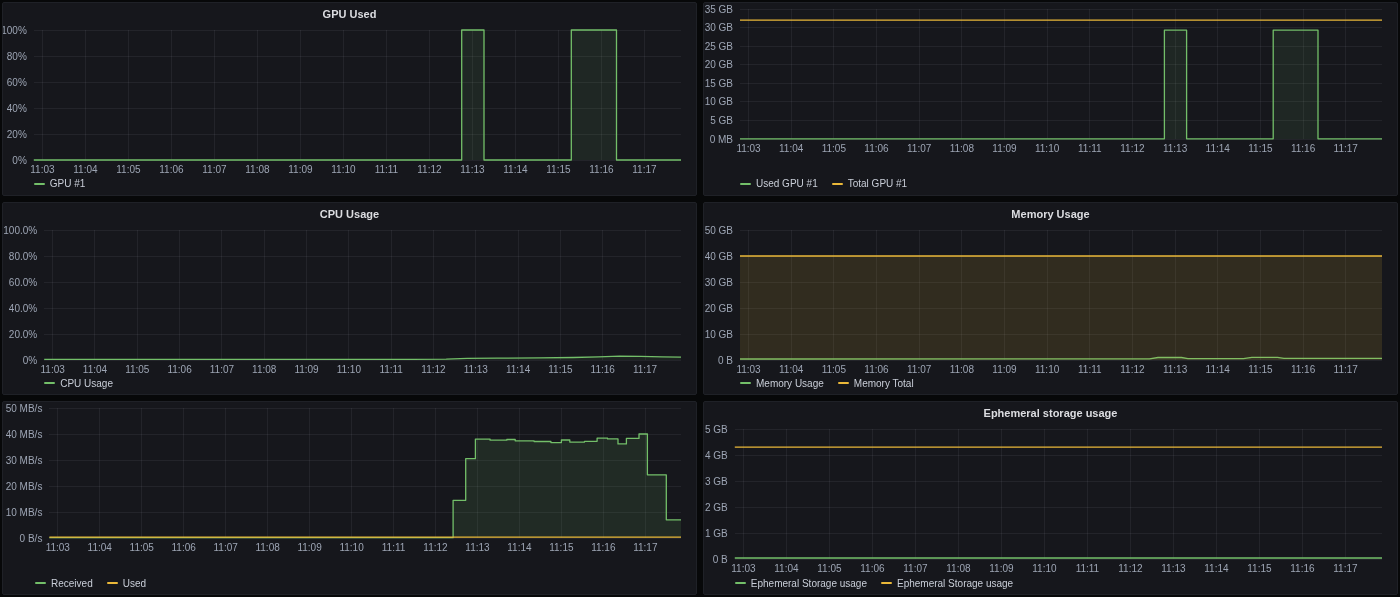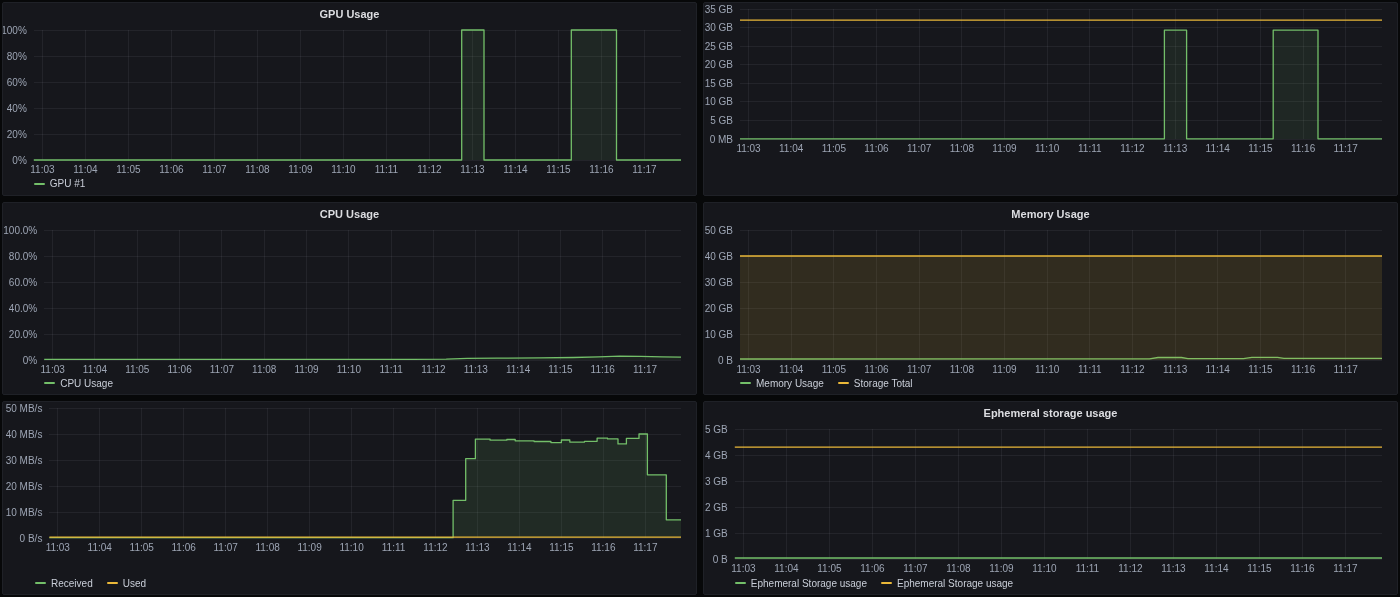--- a/index.html
+++ b/index.html
@@ -67,21 +67,21 @@
     border-radius: 1px;
     display: inline-block;
   }
 </style>
 </head>
 <body>
 
 <div class="dashboard-grid">
 
   <div class="panel">
-    <div class="panel-title">GPU Usage</div>
+    <div class="panel-title">GPU Used</div>
     <div class="chart">
         <svg width="693" height="152">
           <g stroke="rgba(208,214,228,0.07)" stroke-width="1" shape-rendering="crispEdges">
             <line x1="30.8" x2="678" y1="136" y2="136"></line>
             <line x1="30.8" x2="678" y1="110" y2="110"></line>
             <line x1="30.8" x2="678" y1="84" y2="84"></line>
             <line x1="30.8" x2="678" y1="58" y2="58"></line>
             <line x1="30.8" x2="678" y1="31.999999999999993" y2="31.999999999999993"></line>
             <line x1="30.8" x2="678" y1="6" y2="6"></line>
             <line x1="39.400664451827254" x2="39.400664451827254" y1="6" y2="136"></line>
@@ -190,20 +190,30 @@
             <text x="385.79401993355475" y="149">11:11</text>
             <text x="428.45182724252487" y="149">11:12</text>
             <text x="471.10963455149493" y="149">11:13</text>
             <text x="513.767441860465" y="149">11:14</text>
             <text x="556.4252491694351" y="149">11:15</text>
             <text x="599.0830564784052" y="149">11:16</text>
             <text x="641.7408637873754" y="149">11:17</text>
           </g>
         </svg>
       </div>
+    <div class="legend" style="padding-left: 36px;">
+        <span class="legend-item">
+          <span class="legend-swatch" style="background: rgb(115, 191, 105);"></span>
+          <span>Used GPU #1</span>
+        </span>
+        <span class="legend-item">
+          <span class="legend-swatch" style="background: rgb(234, 184, 57);"></span>
+          <span>Total GPU #1</span>
+        </span>
+      </div>
   </div>
 
   <div class="panel">
     <div class="panel-title">CPU Usage</div>
     <div class="chart">
         <svg width="693" height="152">
           <g stroke="rgba(208,214,228,0.07)" stroke-width="1" shape-rendering="crispEdges">
             <line x1="41.2" x2="678" y1="136" y2="136"></line>
             <line x1="41.2" x2="678" y1="110" y2="110"></line>
             <line x1="41.2" x2="678" y1="84" y2="84"></line>
@@ -321,21 +331,21 @@
           </g>
         </svg>
       </div>
     <div class="legend" style="padding-left: 36px;">
         <span class="legend-item">
           <span class="legend-swatch" style="background: rgb(115, 191, 105);"></span>
           <span>Memory Usage</span>
         </span>
         <span class="legend-item">
           <span class="legend-swatch" style="background: rgb(234, 184, 57);"></span>
-          <span>Storage Total</span>
+          <span>Memory Total</span>
         </span>
       </div>
   </div>
 
   <div class="panel">
     <div class="chart">
         <svg width="693" height="152">
           <g stroke="rgba(208,214,228,0.07)" stroke-width="1" shape-rendering="crispEdges">
             <line x1="46.4" x2="678" y1="136" y2="136"></line>
             <line x1="46.4" x2="678" y1="110" y2="110"></line>

